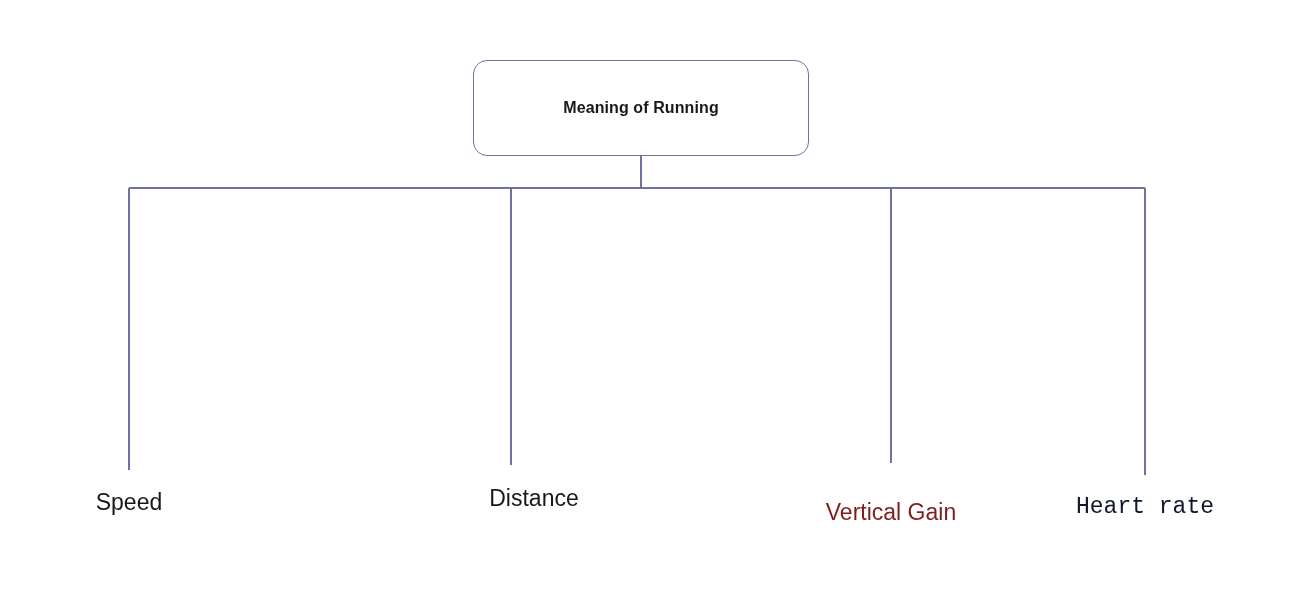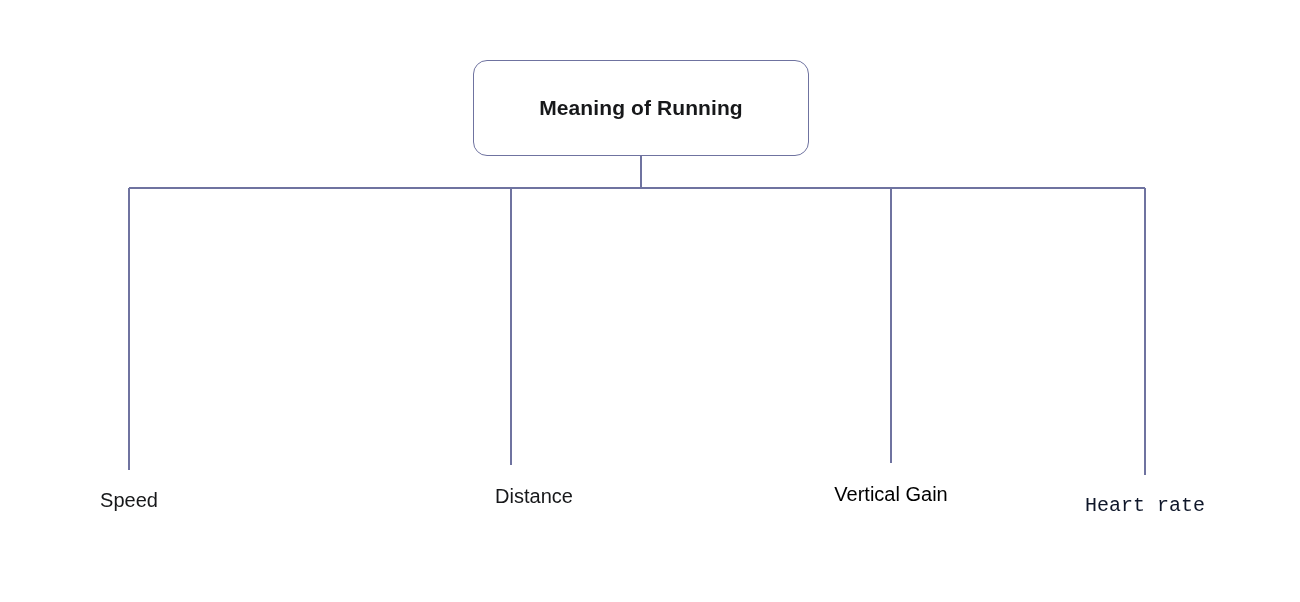--- a/index.html
+++ b/index.html
@@ -33,30 +33,30 @@
     position: absolute;
     box-sizing: border-box;
     display: flex;
     align-items: center;
     justify-content: center;
     background: #ffffff;
     border: 1px solid #6f73a0;
     border-radius: 14px;
   }
   .root-node-label {
-    font-size: 21px;
+    font-size: 16px;
     font-weight: bold;
     letter-spacing: 0.1px;
     color: #17181a;
     text-align: center;
     white-space: nowrap;
   }
   .leaf-label {
     position: absolute;
-    font-size: 20px;
+    font-size: 23px;
     font-weight: normal;
     color: #17181a;
     text-align: center;
     white-space: nowrap;
     transform: translateX(-50%);
   }
 </style>
 </head>
 <body>
 
@@ -73,17 +73,17 @@
       </g>
   </svg>
 
   <div class="root-node" id="root-node" style="left: 473px; top: 60px; width: 336px; height: 96px; border-radius: 14px; border-color: rgb(111, 115, 160);">
     <span class="root-node-label">Meaning of Running</span>
   </div>
 
   <div id="leaf-label-layer">
       <div class="leaf-label" style="left: 129px; top: 489px; color: rgb(23, 24, 26);">Speed</div>
       <div class="leaf-label" style="left: 511px; top: 485px; color: rgb(23, 24, 26); margin-left: 23px;">Distance</div>
-      <div class="leaf-label" style="left: 891px; top: 483px; color: #000000;">Vertical Gain</div>
+      <div class="leaf-label" style="left: 891px; top: 499px; color: #7f1d1d;">Vertical Gain</div>
       <div class="leaf-label" style="left: 1145px; top: 494px; color: #0f172a; font-family: Liberation Mono, monospace;">Heart rate</div>
     </div>
 
 </div>
 
 </body></html>

